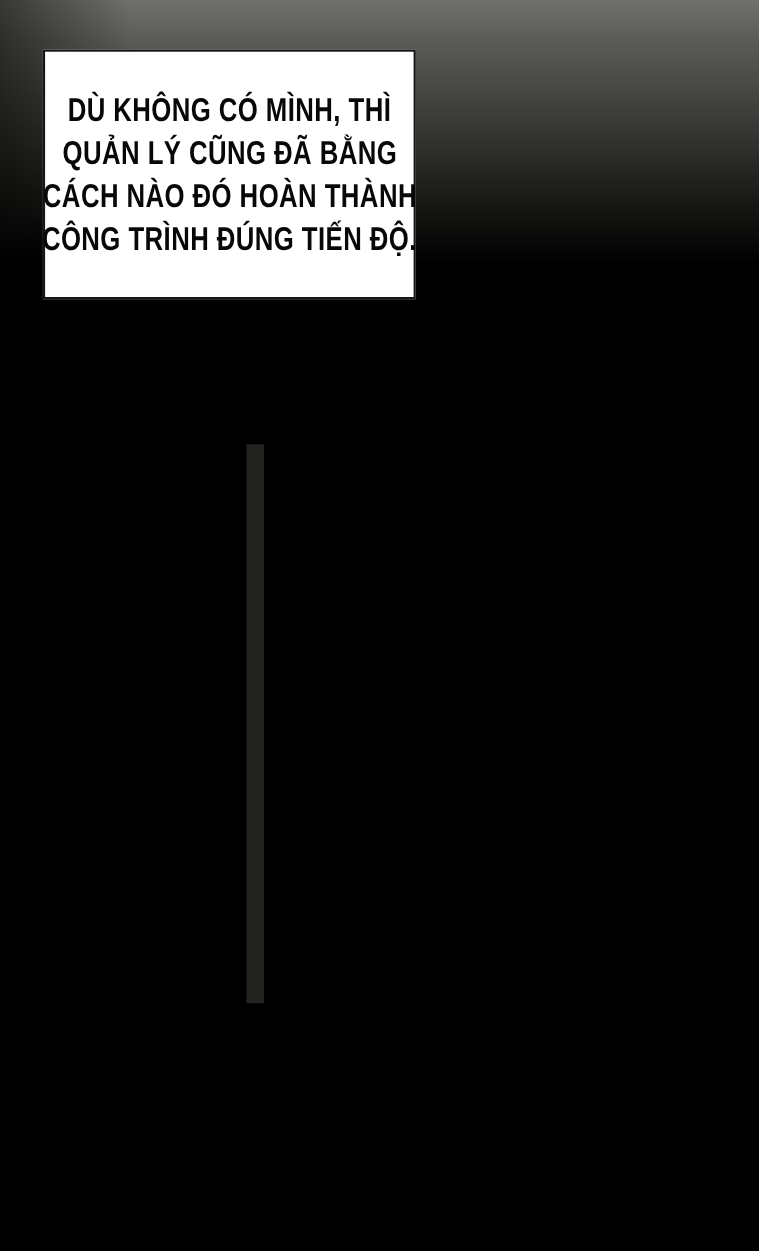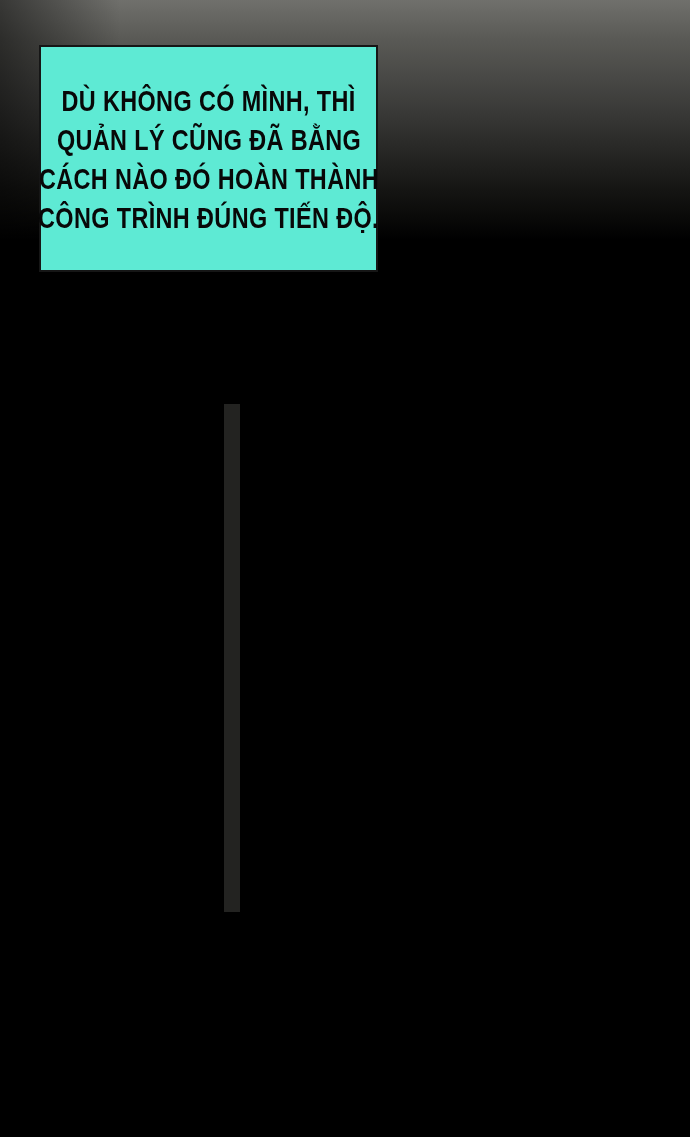--- a/index.html
+++ b/index.html
@@ -7,21 +7,21 @@
          font-family:"Liberation Sans",sans-serif;}
   .abs{position:absolute;}
 
   
   #top-gradient{left:0;top:0;width:690px;height:250px;
     background:linear-gradient(180deg,#70706c 0px,#5a5a56 38px,#3a3a38 110px,#151513 190px,#000 240px);}
   #top-gradient:after{content:"";position:absolute;inset:0;
     background:linear-gradient(90deg,rgba(0,0,0,.5),rgba(0,0,0,0) 120px);}
 
   
-  #speech-box{left:39px;top:45px;width:339px;height:227px;background:#5eead4;
+  #speech-box{left:39px;top:45px;width:339px;height:227px;background:#ffffff;
     border:2px solid #161616;box-sizing:border-box;display:flex;flex-direction:column;
     justify-content:center;align-items:center;}
   .bubble-line{white-space:nowrap;font-weight:700;font-size:30px;line-height:39px;color:#080808;
     transform:scaleX(.78);letter-spacing:.5px;}
 
   
   #side-wall{left:224px;top:404px;width:16px;height:508px;background:#232321;
     background-image:linear-gradient(90deg,transparent 0 3px,#8d8d8b 3px 6px,transparent 6px 9px,#63636[) 0);}
   #side-wall{background-image:linear-gradient(90deg,transparent 0 3px,#8d8d8b 3px 6px,transparent 6px 10px,#6b6b69 10px 12px,transparent 12px);}
   #side-cap{left:219px;top:394px;width:24px;height:20px;background:#8e8e8c;border:2px solid #111;

